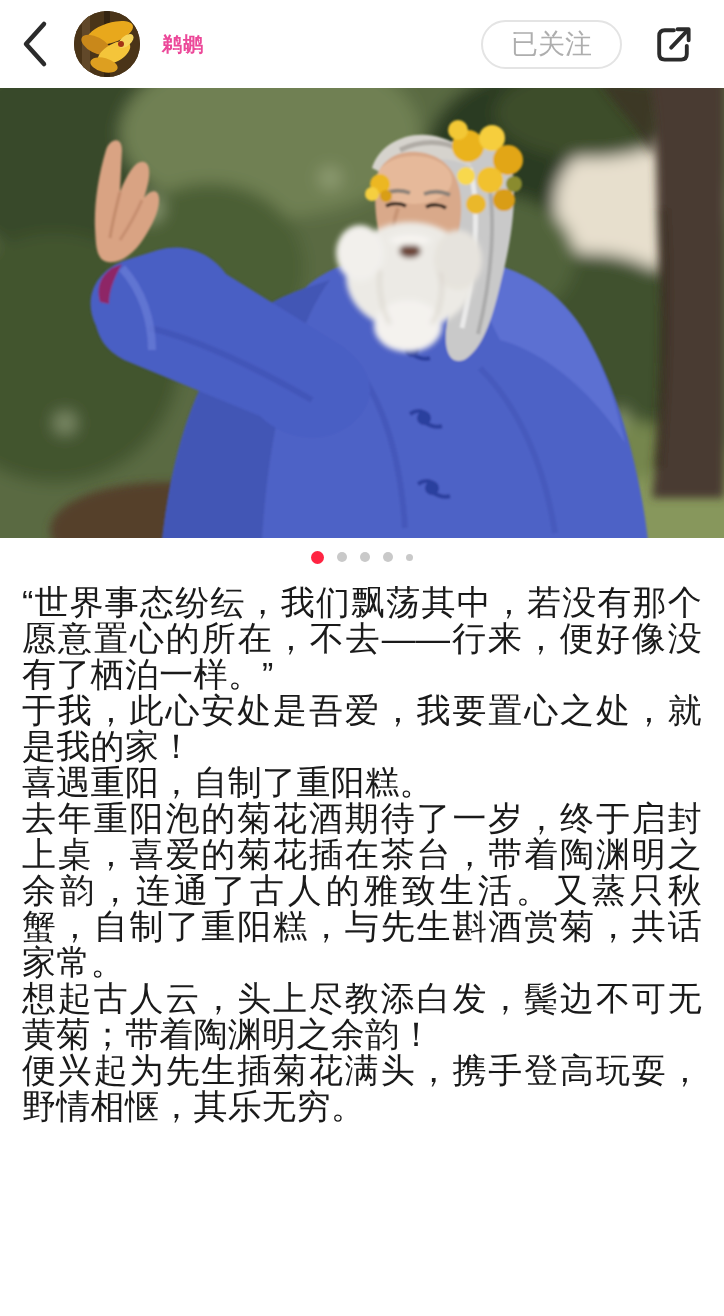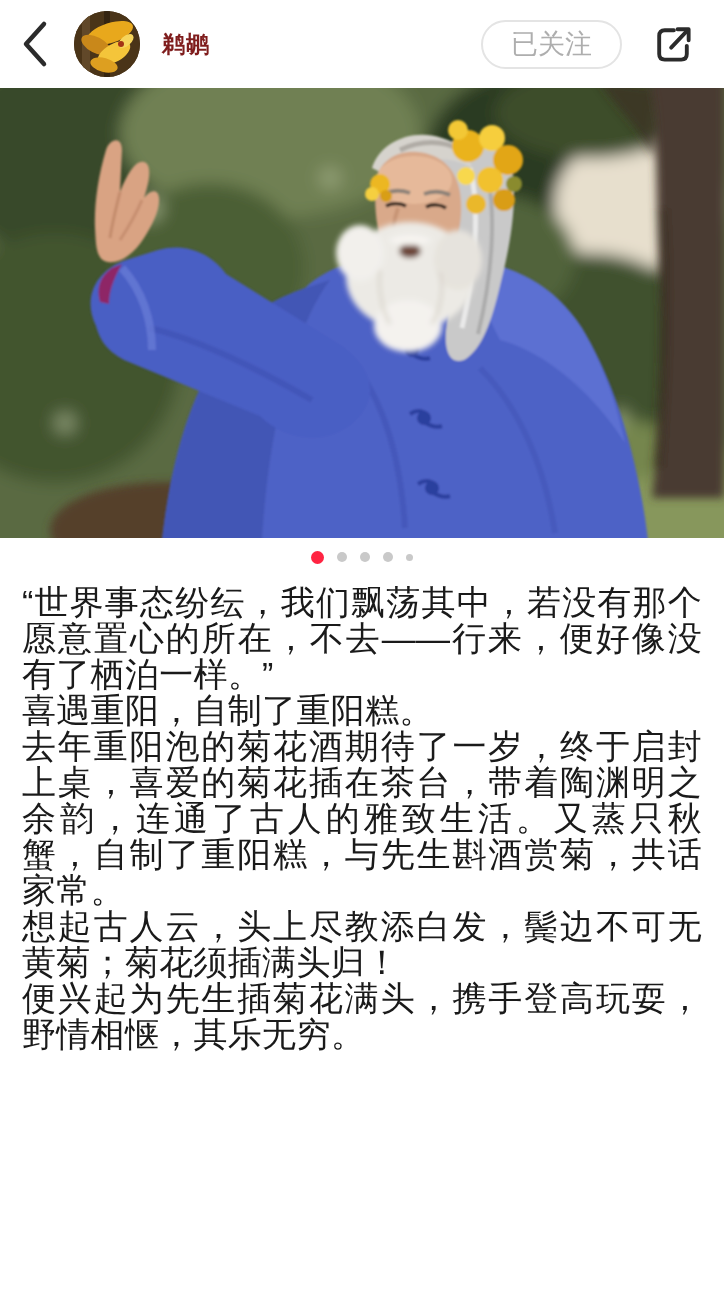--- a/index.html
+++ b/index.html
@@ -12,21 +12,21 @@
   .header {
     height:88px; display:flex; align-items:center;
     padding:0 26px 0 16px; background:#ffffff;
   }
   .back-btn { width:44px; height:60px; display:flex; align-items:center; justify-content:flex-start; cursor:pointer; }
   .avatar {
     width:66px; height:66px; border-radius:50%; overflow:hidden; margin-left:14px;
     flex:0 0 auto; background:#4a3418;
   }
   .avatar svg { display:block; width:100%; height:100%; }
-  .username { font-size:23px; color:#7f1d1d; font-weight:700; margin-left:22px; letter-spacing:1px; }
+  .username { font-size:20px; color:#ec4899; font-weight:700; margin-left:22px; letter-spacing:1px; }
   .header-spacer { flex:1; }
   .follow-pill {
     padding:9px 28px; border:2px solid #e4e4e4; border-radius:28px;
     color:#aeaeae; font-size:27px; background:#fff; line-height:1; cursor:pointer;
   }
   .share-btn { margin-left:26px; width:50px; height:50px; display:flex; align-items:center; justify-content:center; cursor:pointer; }
   
   .photo-wrap { width:724px; height:450px; overflow:hidden; background:#55663e; }
   .photo-wrap svg { display:block; }
   
@@ -216,18 +216,19 @@
 <div class="dots">
   <span class="dot active"></span>
   <span class="dot"></span>
   <span class="dot"></span>
   <span class="dot"></span>
   <span class="dot small"></span>
 </div>
 
 <div class="content">
   <p>“世界事态纷纭，我们飘荡其中，若没有那个愿意置心的所在，不去——行来，便好像没有了栖泊一样。”</p>
+  <p>于我，此心安处是吾爱，我要置心之处，就是我的家！</p>
   <p>喜遇重阳，自制了重阳糕。</p>
   <p>去年重阳泡的菊花酒期待了一岁，终于启封上桌，喜爱的菊花插在茶台，带着陶渊明之余韵，连通了古人的雅致生活。又蒸只秋蟹，自制了重阳糕，与先生斟酒赏菊，共话家常。</p>
-  <p>想起古人云，头上尽教添白发，鬓边不可无黄菊；菊花须插满头归！</p>
+  <p>想起古人云，头上尽教添白发，鬓边不可无黄菊；带着陶渊明之余韵！</p>
   <p>便兴起为先生插菊花满头，携手登高玩耍，野情相惬，其乐无穷。</p>
 
 </div>
 
 </body></html>

